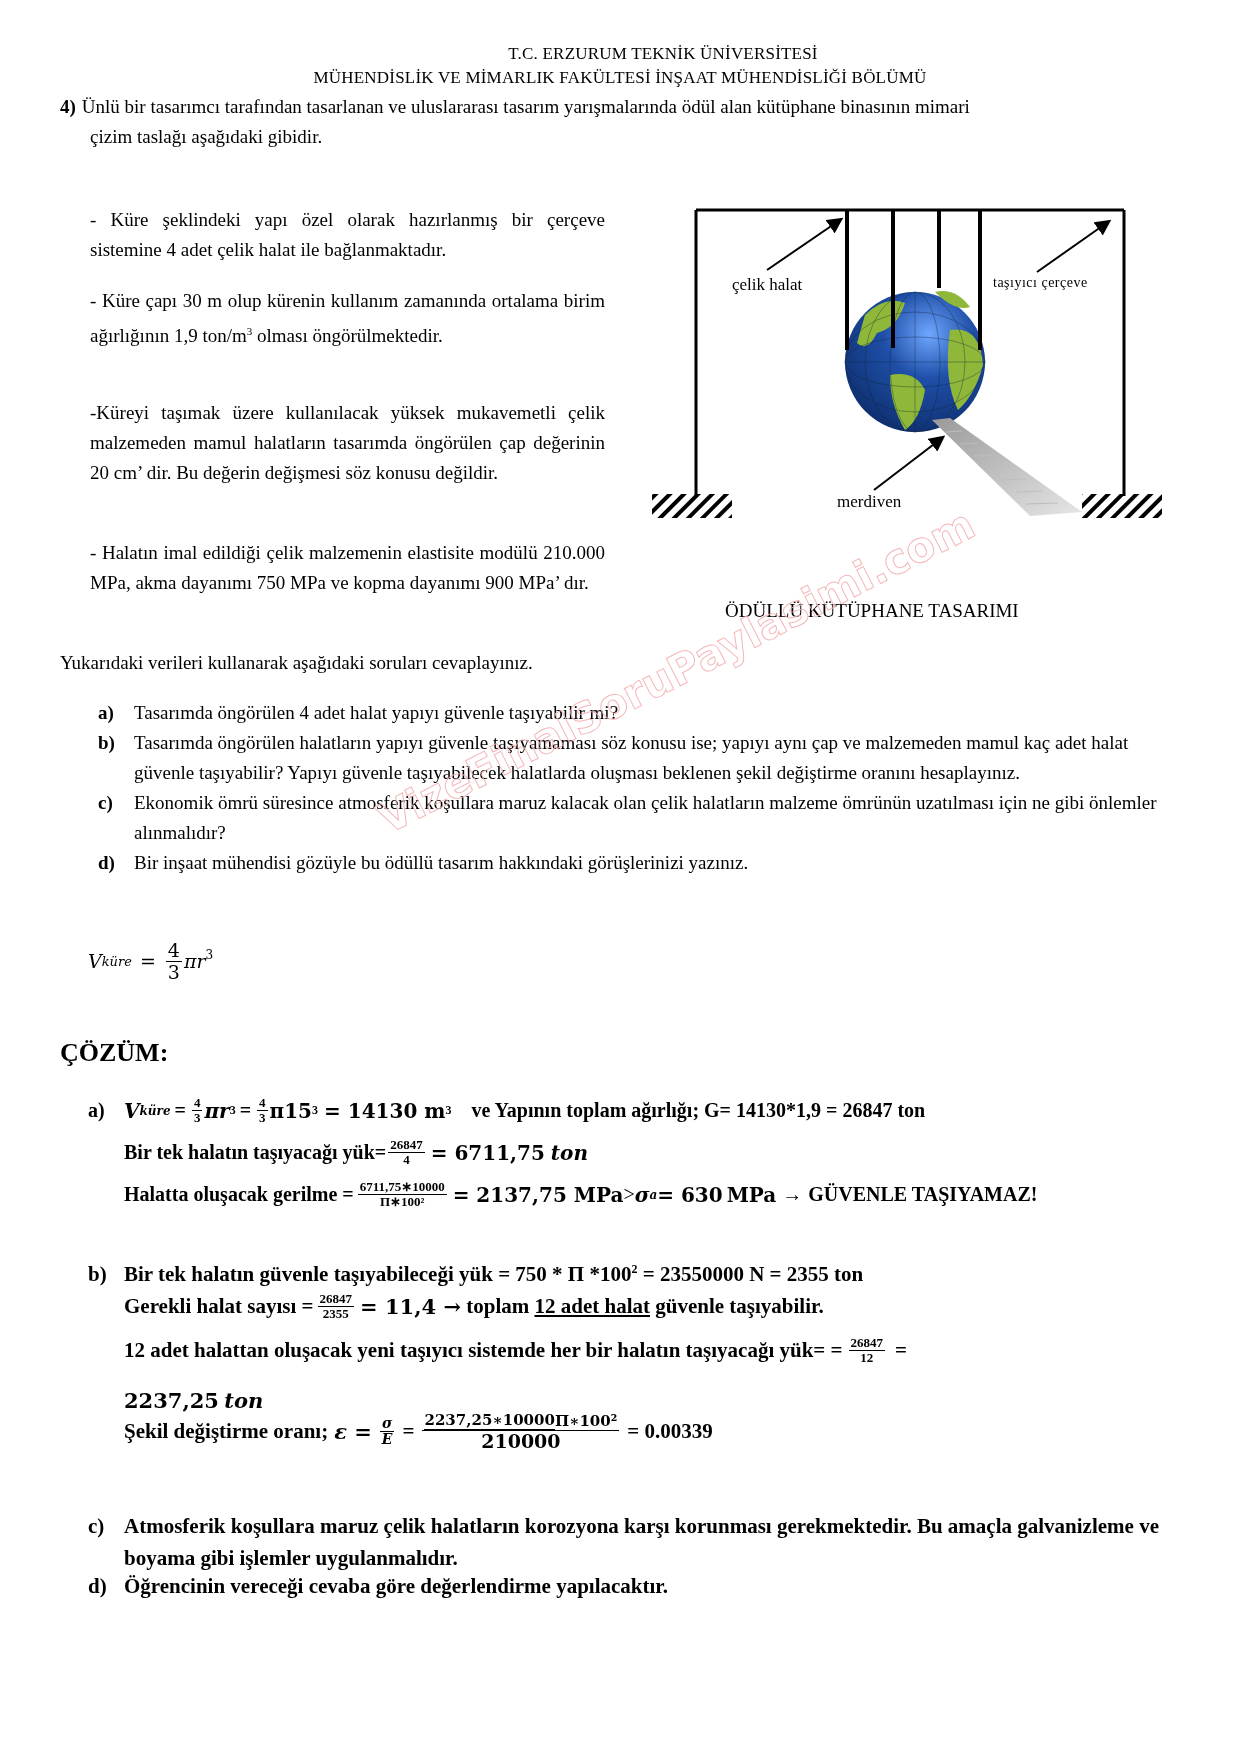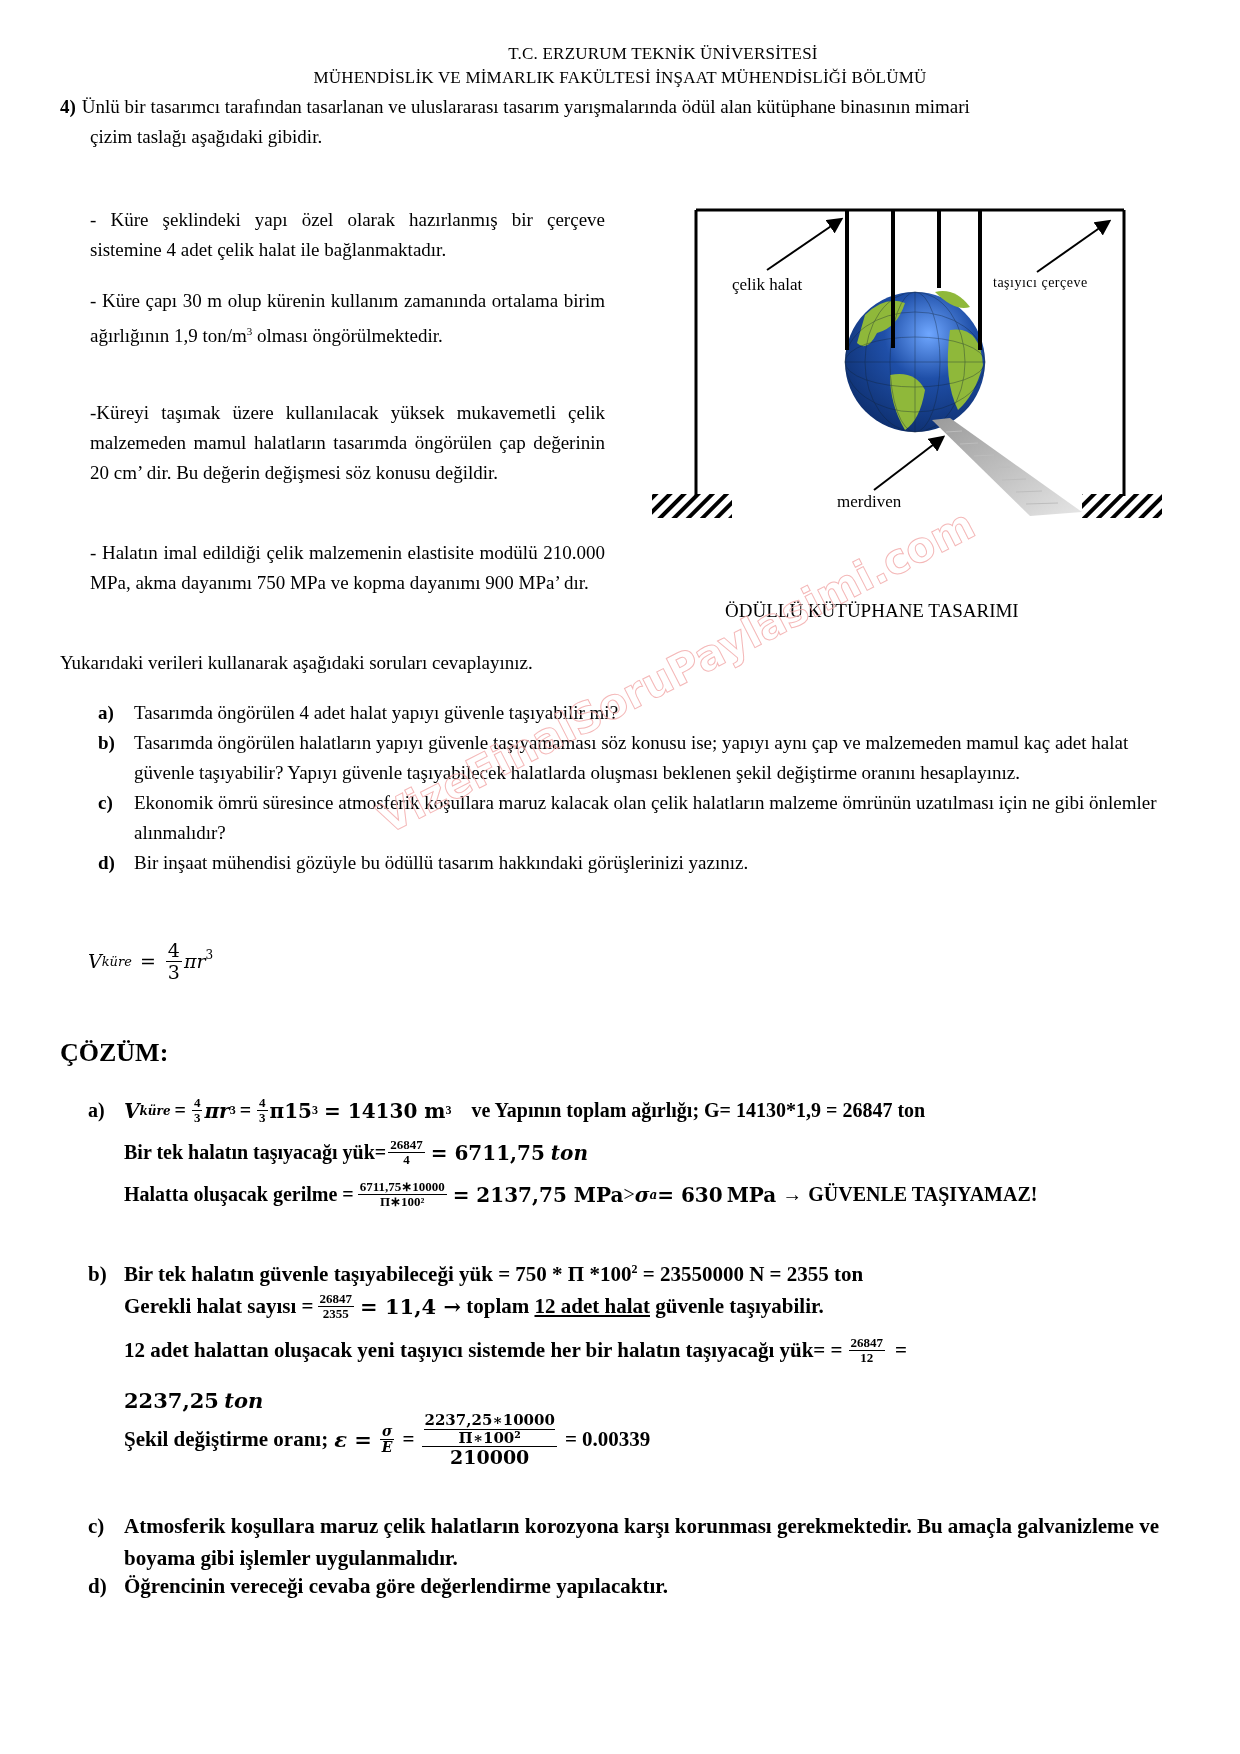--- a/index.html
+++ b/index.html
@@ -237,21 +237,21 @@
 
 <div class="abs sol" style="left:124px; top:1412px; display:flex; align-items:center; font-size:21px; white-space:nowrap;">
   <span>Şekil değiştirme oranı;</span>
   <span class="mathb" style="font-style:italic; margin-left:6px;">ε =</span>
   <span class="frac" style="font-size:14px; margin-left:8px;">
       <span class="n math">σ</span>
       <span class="d math">E</span>
     </span>
   <span style="margin:0 6px;">=</span>
   <span class="frac">
-    <span class="n" style="display:flex; flex-direction:column; align-items:center; font-size:15px;">
+    <span class="n" style="display:flex; flex-direction:row; align-items:center; font-size:15px;">
       <span class="mathb" style="border-bottom:1.5px solid #000;">2237,25∗10000</span>
       <span class="mathb" style="font-weight:bold;">Π∗100²</span>
     </span>
     <span class="d mathb" style="font-size:19px;">210000</span>
   </span>
   <span style="margin-left:6px;">= 0.00339</span>
 </div>
 
 <div class="abs sol" style="left:88px; top:1510px; width:1080px; font-size:21px; line-height:32px; display:flex;">
   <span class="lbl" style="flex:none;">c)</span>

